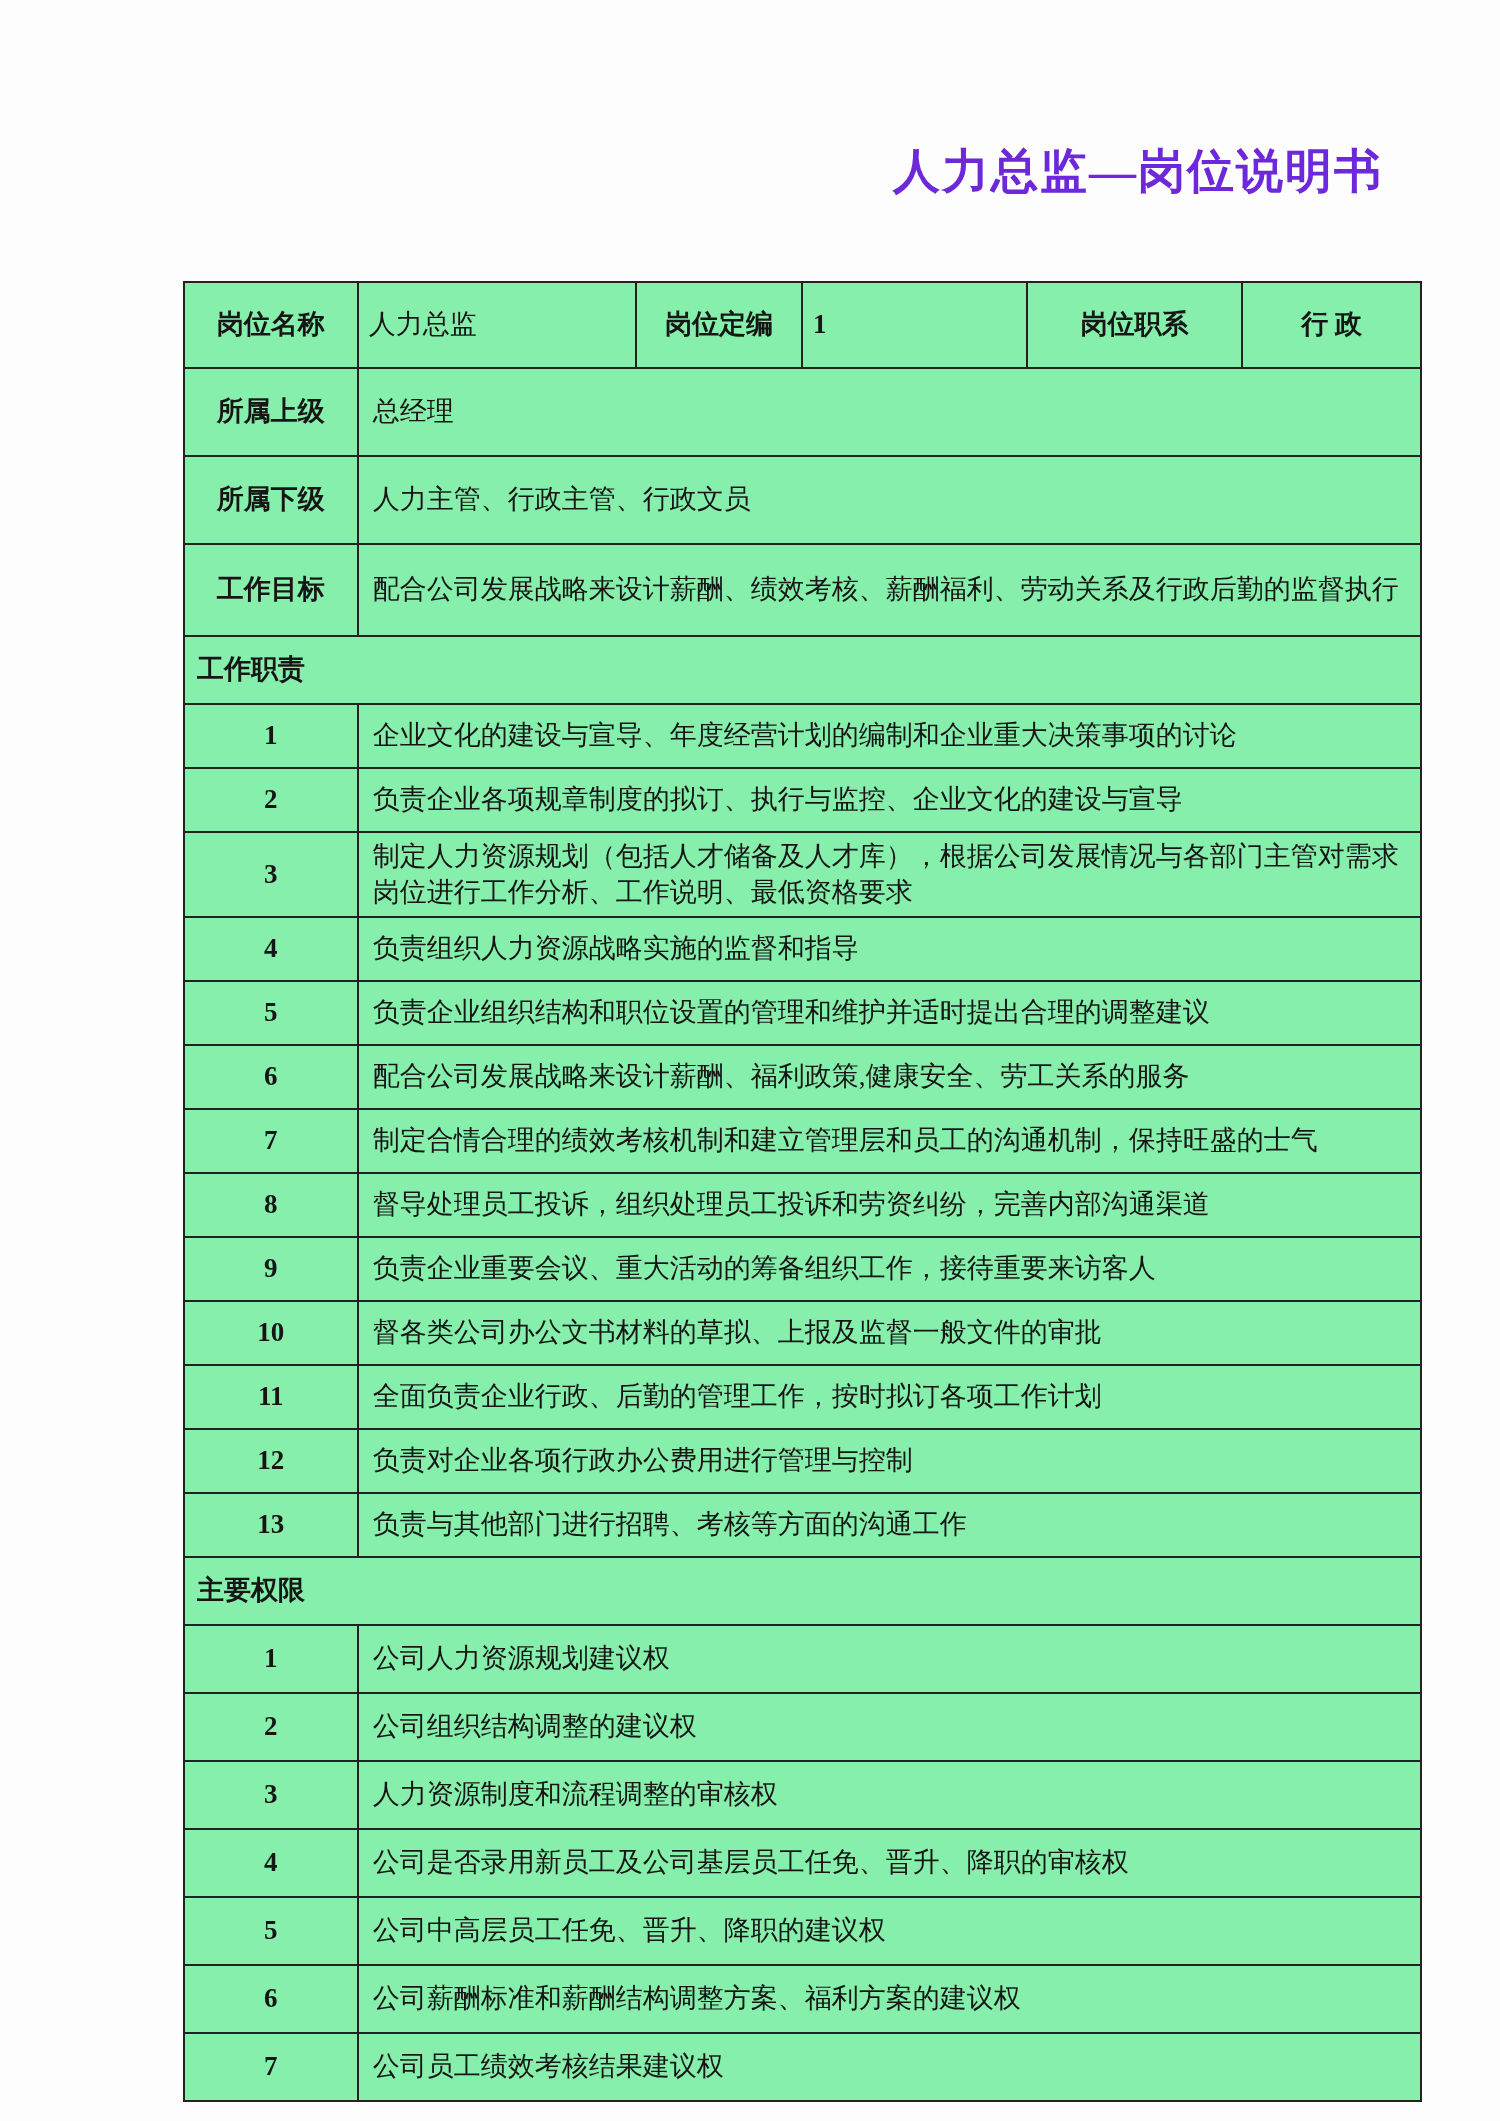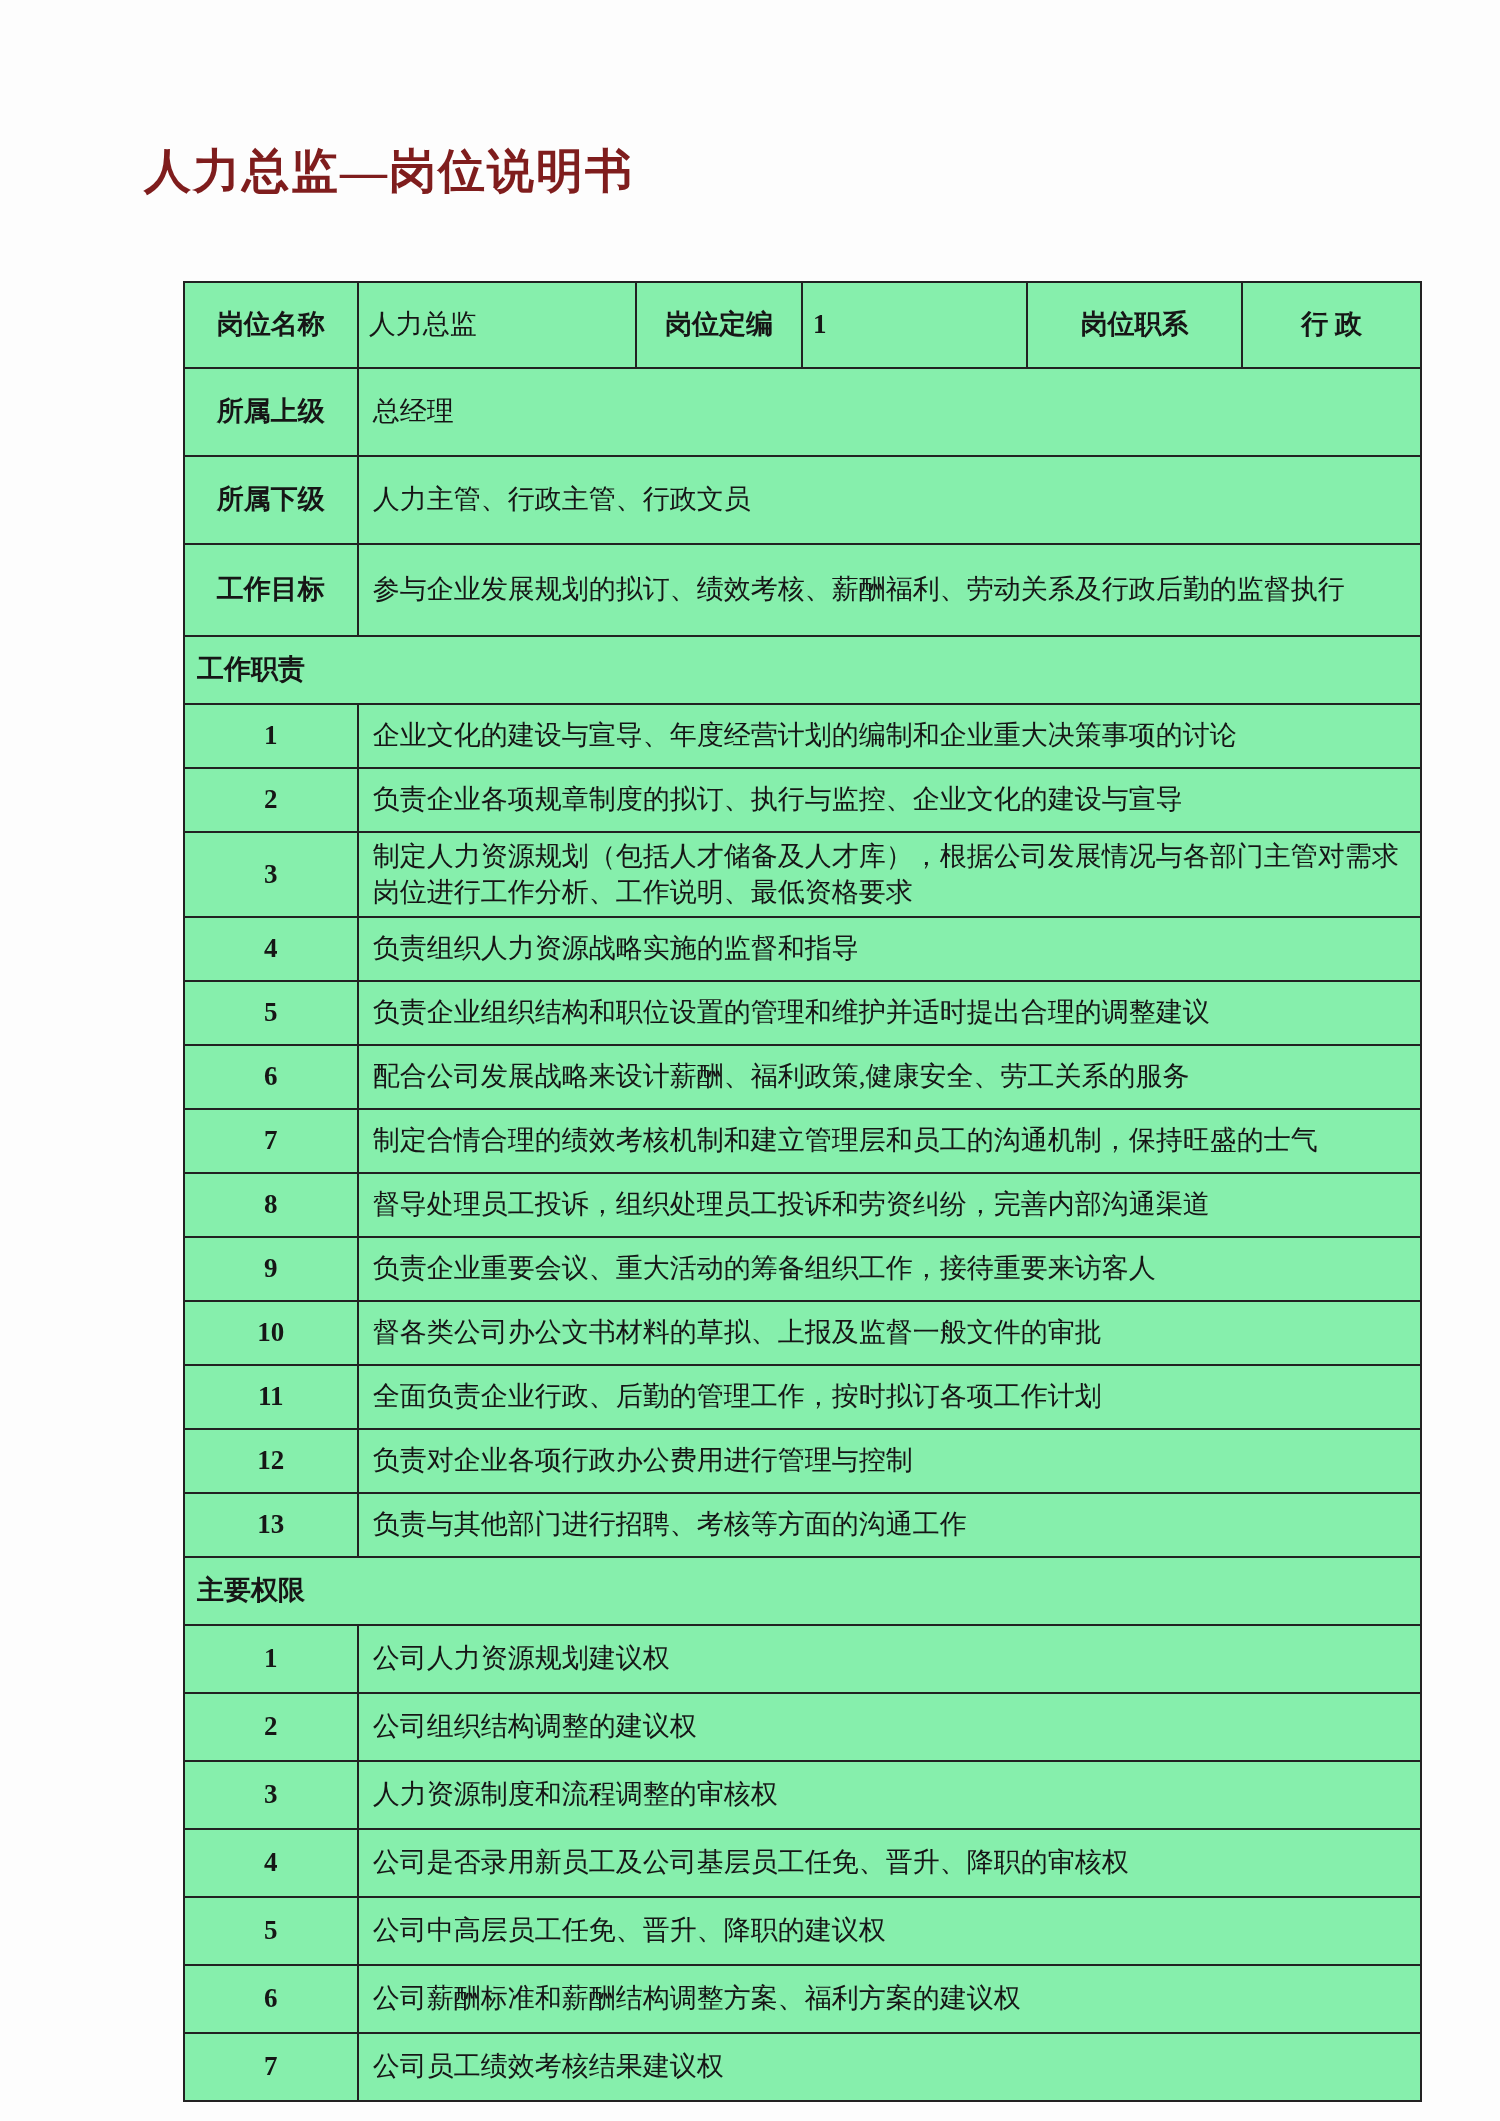--- a/index.html
+++ b/index.html
@@ -16,26 +16,26 @@
     background: #fdfdfd;
   }
   .content {
     width: 1239px;
     margin-left: 183px;
     padding-top: 140px;
   }
   .doc-title {
     position: relative;
     left: -39px;
-    text-align: left;
+    text-align: right;
     font-size: 47px;
     font-weight: 700;
     letter-spacing: 2px;
     margin: 0 0 78px 0;
-    color: #7f1d1d;
+    color: #6d28d9;
   }
   table.jd {
     border-collapse: collapse;
     table-layout: fixed;
     width: 1239px;
     background: #86efac;
   }
   table.jd td {
     border: 2px solid #222;
     vertical-align: middle;
@@ -111,21 +111,21 @@
       <td class="val" colspan="5">总经理</td>
     </tr>
 
     <tr class="info">
       <td class="lbl">所属下级</td>
       <td class="val" colspan="5">人力主管、行政主管、行政文员</td>
     </tr>
 
     <tr class="goal">
       <td class="lbl">工作目标</td>
-      <td class="val" colspan="5">参与企业发展规划的拟订、绩效考核、薪酬福利、劳动关系及行政后勤的监督执行</td>
+      <td class="val" colspan="5">配合公司发展战略来设计薪酬、绩效考核、薪酬福利、劳动关系及行政后勤的监督执行</td>
     </tr>
 
     <tr class="section-row">
       <td class="section" colspan="6">工作职责</td>
     </tr>
 
     <tr class="duty">
       <td class="num">1</td>
       <td class="val" colspan="5">企业文化的建设与宣导、年度经营计划的编制和企业重大决策事项的讨论</td>
     </tr>

